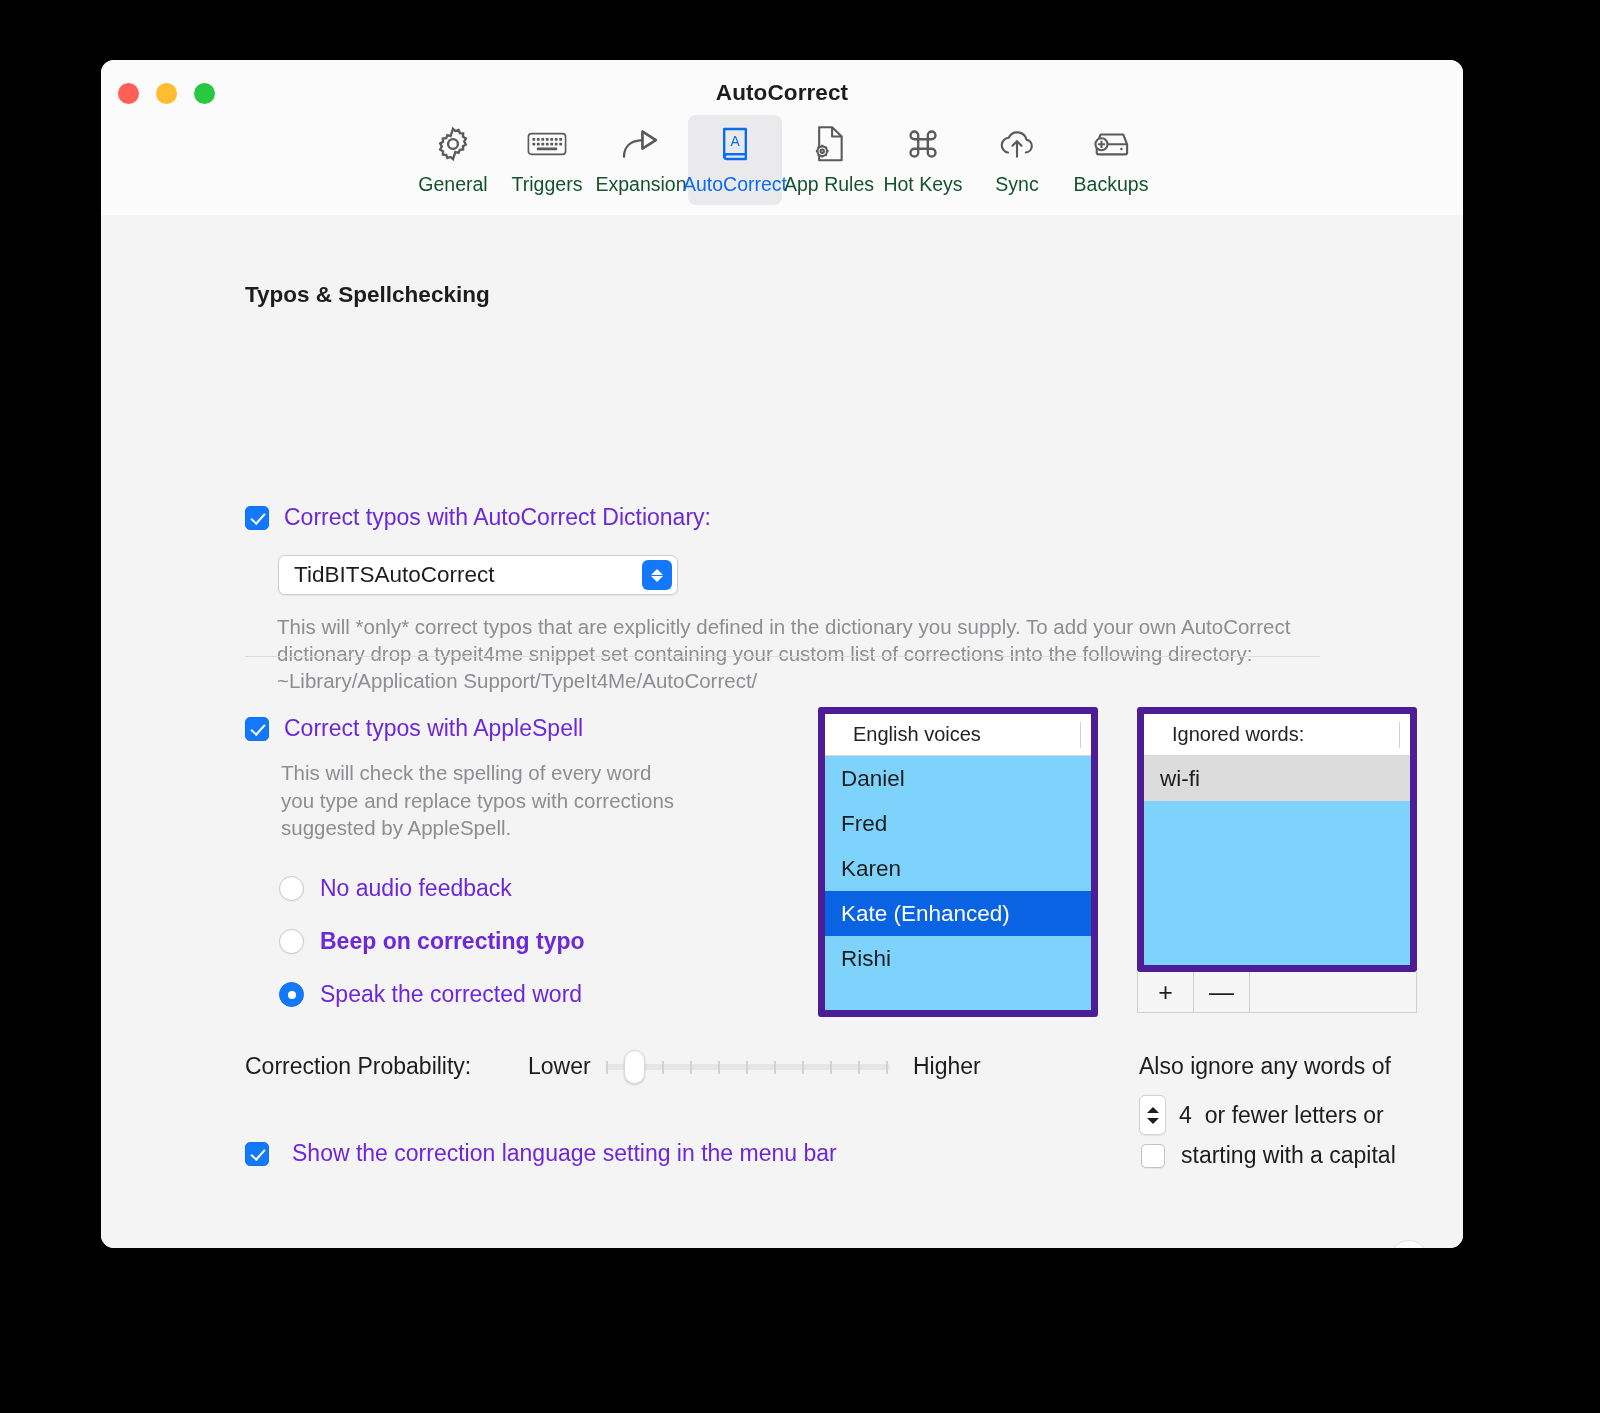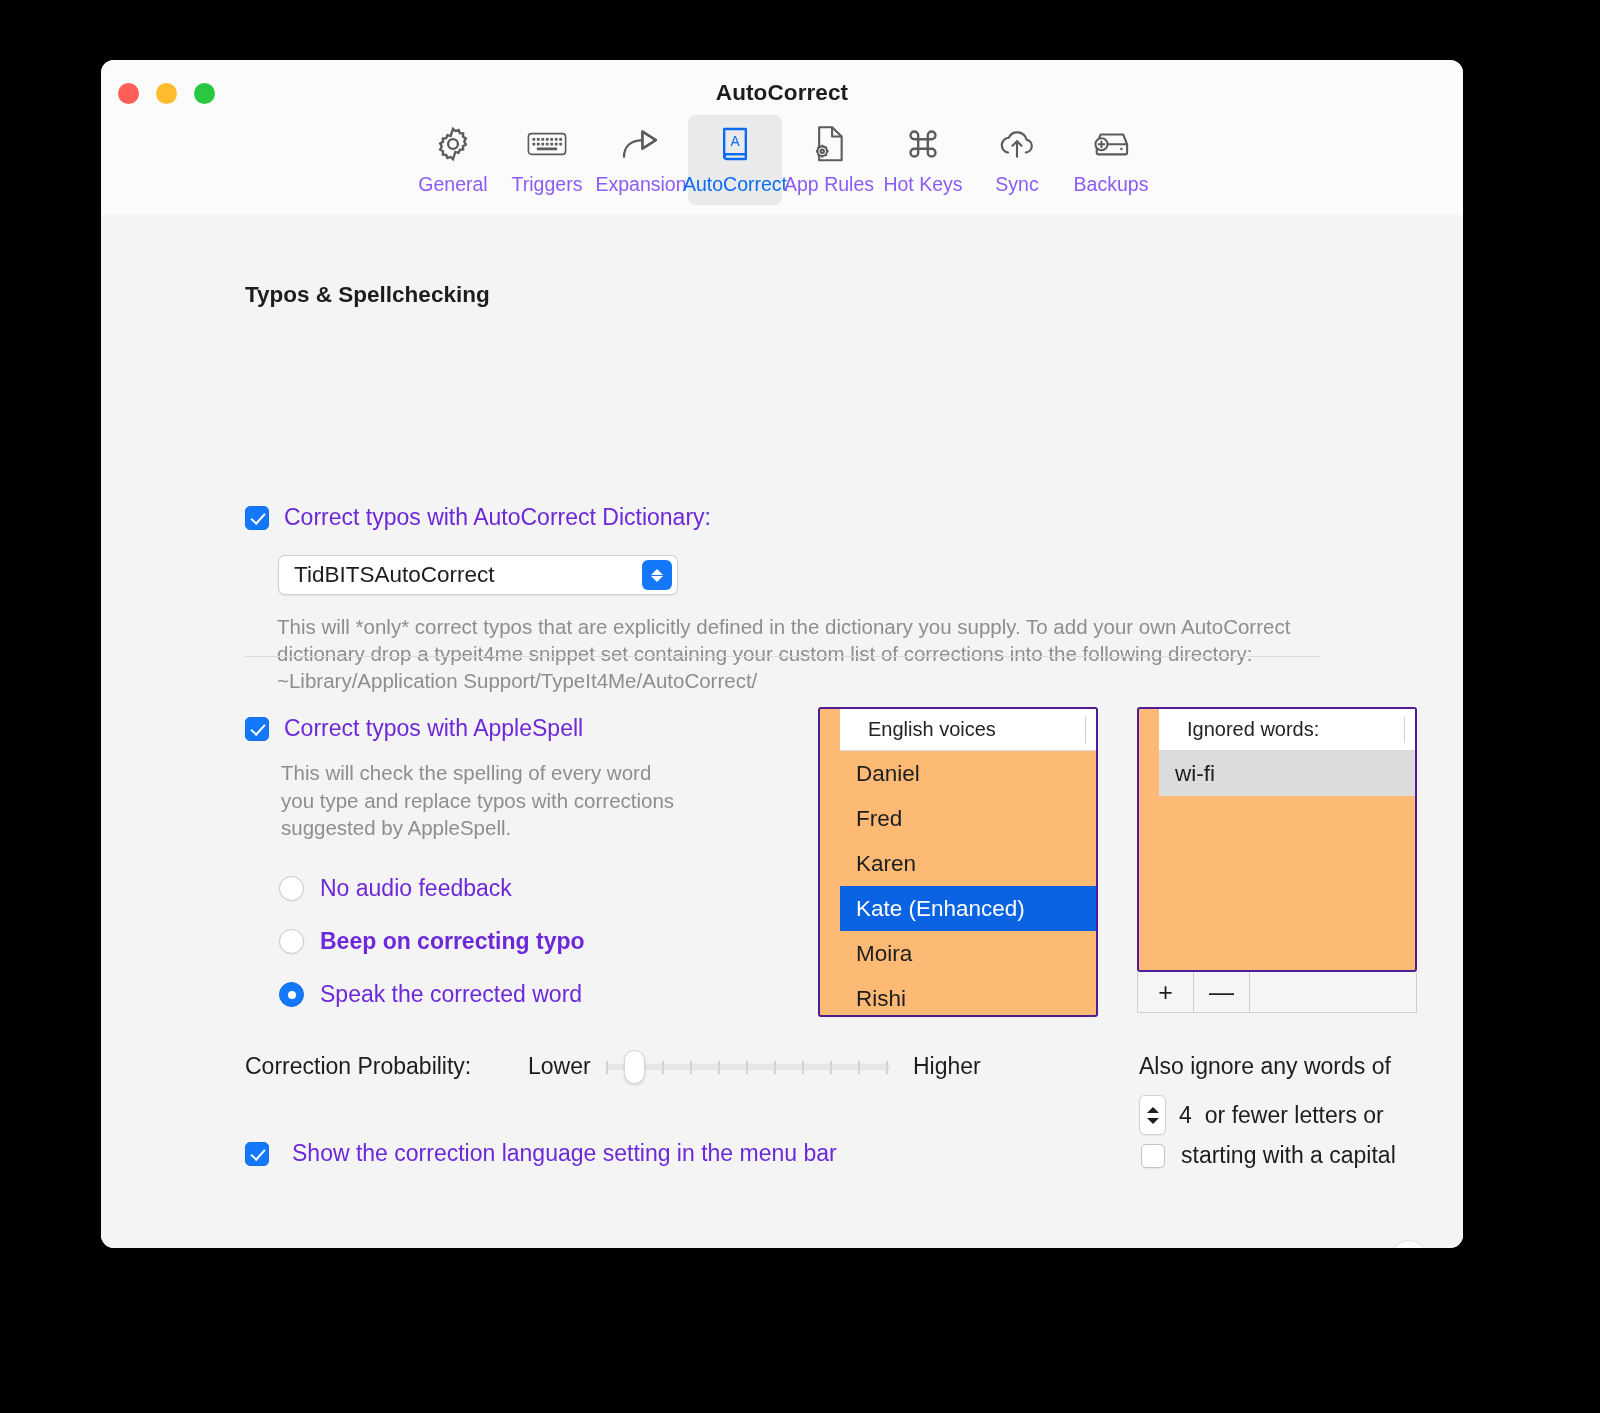--- a/index.html
+++ b/index.html
@@ -59,21 +59,21 @@
     padding: 9px 3px 9px 3px;
     border-radius: 8px;
     display: flex; flex-direction: column;
     align-items: center; justify-content: flex-start;
     gap: 9px;
     cursor: default;
   }
   .tab .ticon { height: 40px; display:flex; align-items:center; justify-content:center; }
   .tab .tlabel {
     font-size: 19.5px;
-    color: #8b5cf6;
+    color: #14532d;
     white-space: nowrap;
   }
   .tab.active { background: #eaeaec; }
   .tab.active .tlabel { color: #0a6cf1; }
   .tab svg { display: block; }
 
   
   #body {
     position: absolute;
     left: 0; top: 155px; right: 0; bottom: 0;
@@ -201,25 +201,24 @@
   }
 
   .radio-row { position: absolute; left: 178px; gap: 16px; }
   #radio-1 { top: 660px; }
   #radio-2 { top: 713px; font-weight: bold; }
   #radio-3 { top: 766px; }
 
   
   .listbox {
     position: absolute;
-    background: #fdba74;
-    border: 2px solid #4c1d95;
+    background: #7dd3fc;
+    border: 7px solid #4c1d95;
     border-radius: 3px;
     overflow: hidden;
-    padding-left: 20px;
   }
   .lb-header {
     height: 42px;
     background: #ffffff;
     border-bottom: 1px solid #d8d8da;
     display: flex; align-items: center;
     position: relative;
   }
   .lb-header .htxt {
     padding-left: 28px;
@@ -532,21 +531,20 @@
     <div id="voices-box" class="listbox">
       <div class="lb-header">
         <span class="htxt">English voices</span>
         <span class="hdiv"></span>
       </div>
       <div class="lb-rows">
         <div class="lb-row">Daniel</div>
         <div class="lb-row">Fred</div>
         <div class="lb-row">Karen</div>
         <div class="lb-row selected-blue">Kate (Enhanced)</div>
-        <div class="lb-row">Moira</div>
         <div class="lb-row">Rishi</div>
       </div>
     </div>
 
     <div id="ignored-box" class="listbox">
       <div class="lb-header">
         <span class="htxt">Ignored words:</span>
         <span class="hdiv"></span>
       </div>
       <div class="lb-rows">

